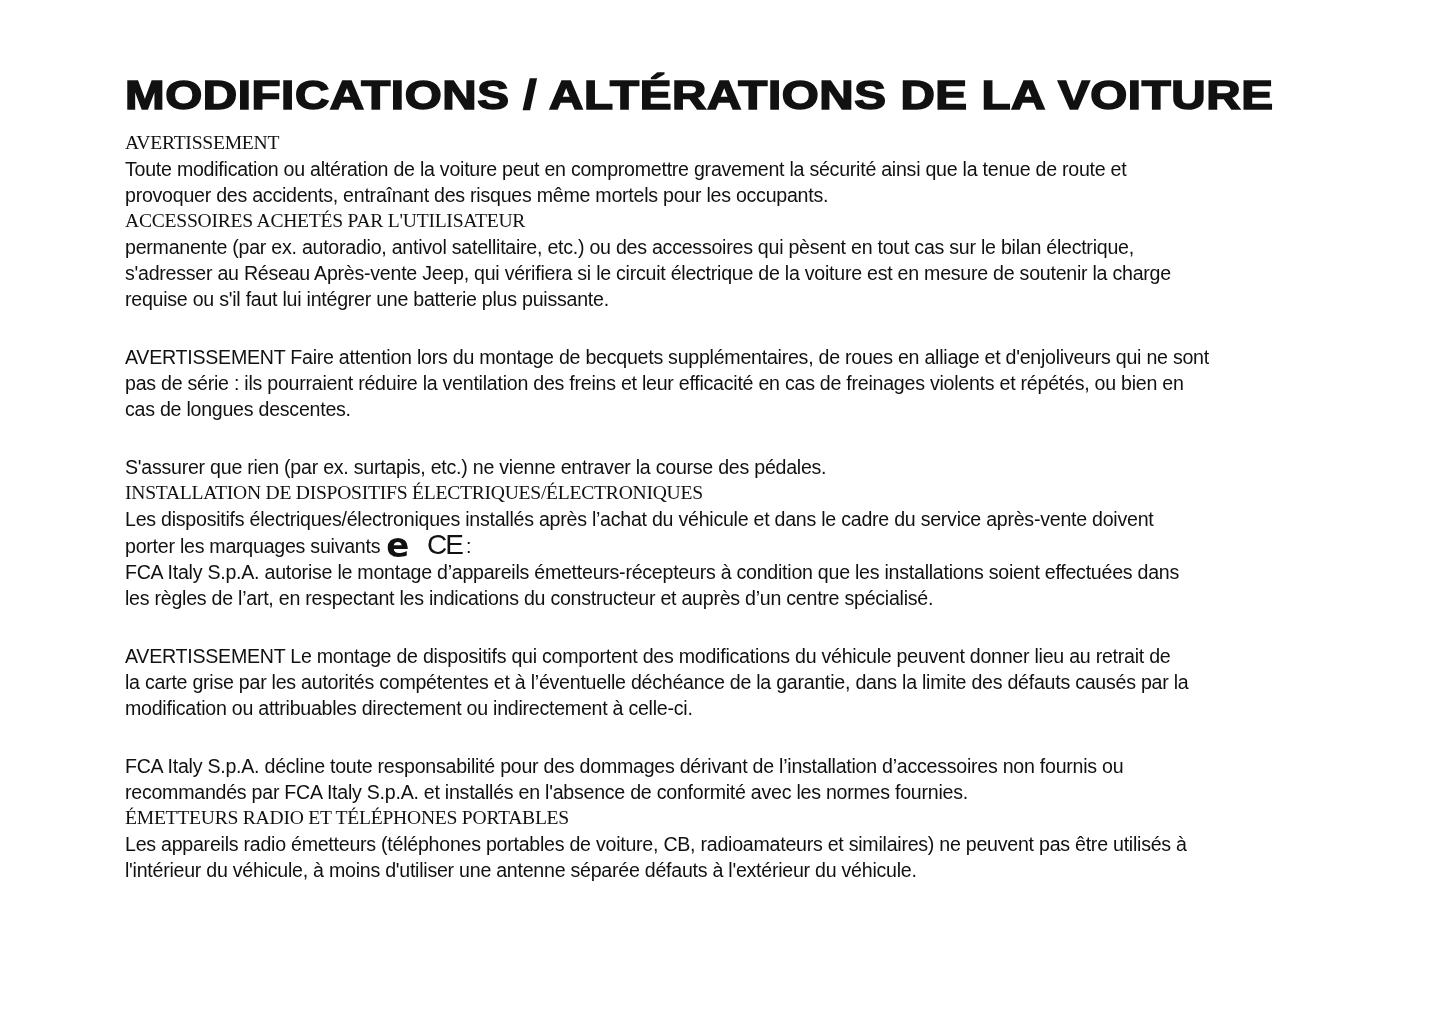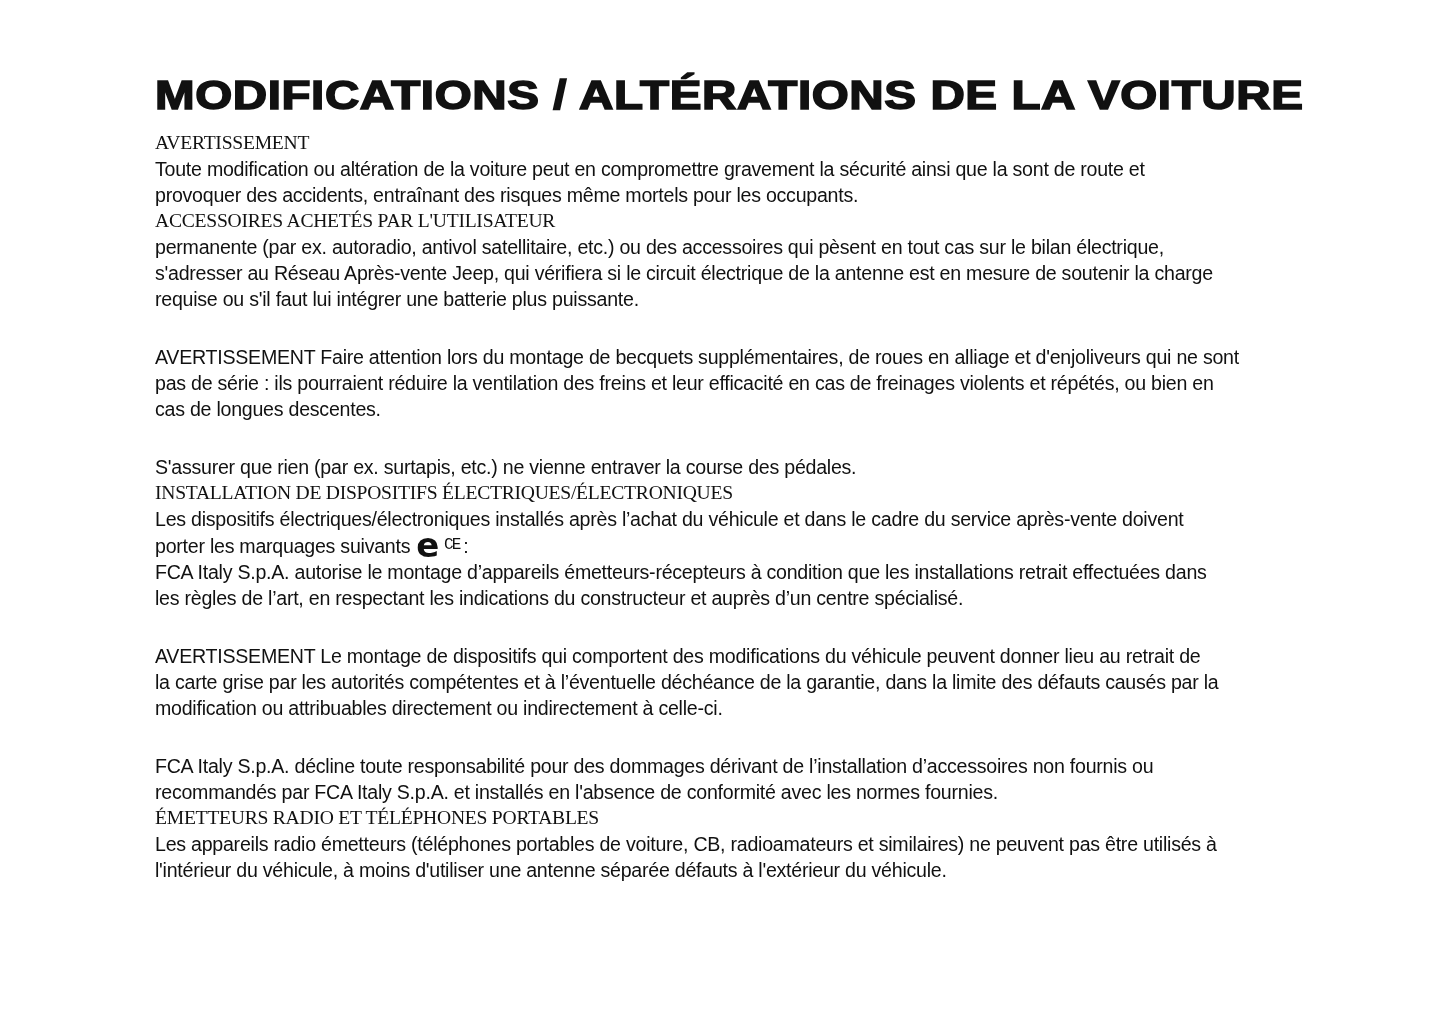--- a/index.html
+++ b/index.html
@@ -1,53 +1,53 @@
 <!DOCTYPE html>
 <html><head>
 <meta charset="utf-8">
 <style>
   html, body { margin: 0; padding: 0; background: #ffffff; }
   body {
     width: 1445px; height: 1018px; position: relative; overflow: hidden;
     font-family: "Liberation Sans", sans-serif; color: #111111;
   }
-  .page { position: absolute; left: 155px; top: 70px; width: 1200px; }
+  .page { position: absolute; left: 125px; top: 70px; width: 1200px; }
   .title {
     font-family: "Liberation Sans", sans-serif; font-weight: 900;
     font-size: 41px; letter-spacing: 0.5px; line-height: 50px;
     margin: 0 0 10px 0; color: #111;
     -webkit-text-stroke: 1.6px #111; transform: scaleX(1.16); transform-origin: left center;
     white-space: nowrap;
   }
   .block { font-size: 19.6px; line-height: 26px; letter-spacing: -0.25px; }
   .line { display: block; white-space: nowrap; }
   .heading { display: block; white-space: nowrap; font-family: Liberation Serif, serif; }
   .gap { height: 32px; }
   .mark {
     display: inline-flex; align-items: flex-end; vertical-align: -4px; margin: 0 4px 0 6px;
   }
   .mark-e { font-size: 34px; font-weight: 700; line-height: 26px; font-family: "DejaVu Sans", sans-serif; }
-  .mark-ce { font-size: 16px; line-height: 26px; margin-left: 5px; font-family: Liberation Mono, monospace; letter-spacing: -2px; }
+  .mark-ce { font-size: 28px; line-height: 26px; margin-left: 18px; font-family: Liberation Sans, sans-serif; letter-spacing: -2px; }
 </style>
 </head>
 <body>
 
 <div class="page">
   <h1 class="title">MODIFICATIONS / ALTÉRATIONS DE LA VOITURE</h1>
 
   <div class="block">
     <span class="heading">AVERTISSEMENT</span>
-    <span class="line">Toute modification ou altération de la voiture peut en compromettre gravement la sécurité ainsi que la sont de route et</span>
+    <span class="line">Toute modification ou altération de la voiture peut en compromettre gravement la sécurité ainsi que la tenue de route et</span>
     <span class="line">provoquer des accidents, entraînant des risques même mortels pour les occupants.</span>
   </div>
 
   <div class="block">
     <span class="heading">ACCESSOIRES ACHETÉS PAR L'UTILISATEUR</span>
     <span class="line">permanente (par ex. autoradio, antivol satellitaire, etc.) ou des accessoires qui pèsent en tout cas sur le bilan électrique,</span>
-    <span class="line">s'adresser au Réseau Après-vente Jeep, qui vérifiera si le circuit électrique de la antenne est en mesure de soutenir la charge</span>
+    <span class="line">s'adresser au Réseau Après-vente Jeep, qui vérifiera si le circuit électrique de la voiture est en mesure de soutenir la charge</span>
     <span class="line">requise ou s'il faut lui intégrer une batterie plus puissante.</span>
   </div>
 
   <div class="gap"></div>
 
   <div class="block">
     <span class="line">AVERTISSEMENT Faire attention lors du montage de becquets supplémentaires, de roues en alliage et d'enjoliveurs qui ne sont</span>
     <span class="line">pas de série : ils pourraient réduire la ventilation des freins et leur efficacité en cas de freinages violents et répétés, ou bien en</span>
     <span class="line">cas de longues descentes.</span>
   </div>
@@ -60,21 +60,21 @@
 
   <div class="block">
     <span class="heading">INSTALLATION DE DISPOSITIFS ÉLECTRIQUES/ÉLECTRONIQUES</span>
     <span class="line">Les dispositifs électriques/électroniques installés après l’achat du véhicule et dans le cadre du service après-vente doivent</span>
     <span class="line">
       <span>porter les marquages suivants</span><span class="mark">
           <span class="mark-e">e</span>
           <span class="mark-ce">CE</span>
         </span><span>:</span>
     </span>
-    <span class="line">FCA Italy S.p.A. autorise le montage d’appareils émetteurs-récepteurs à condition que les installations retrait effectuées dans</span>
+    <span class="line">FCA Italy S.p.A. autorise le montage d’appareils émetteurs-récepteurs à condition que les installations soient effectuées dans</span>
     <span class="line">les règles de l’art, en respectant les indications du constructeur et auprès d’un centre spécialisé.</span>
   </div>
 
   <div class="gap"></div>
 
   <div class="block">
     <span class="line">AVERTISSEMENT Le montage de dispositifs qui comportent des modifications du véhicule peuvent donner lieu au retrait de</span>
     <span class="line">la carte grise par les autorités compétentes et à l’éventuelle déchéance de la garantie, dans la limite des défauts causés par la</span>
     <span class="line">modification ou attribuables directement ou indirectement à celle-ci.</span>
   </div>

